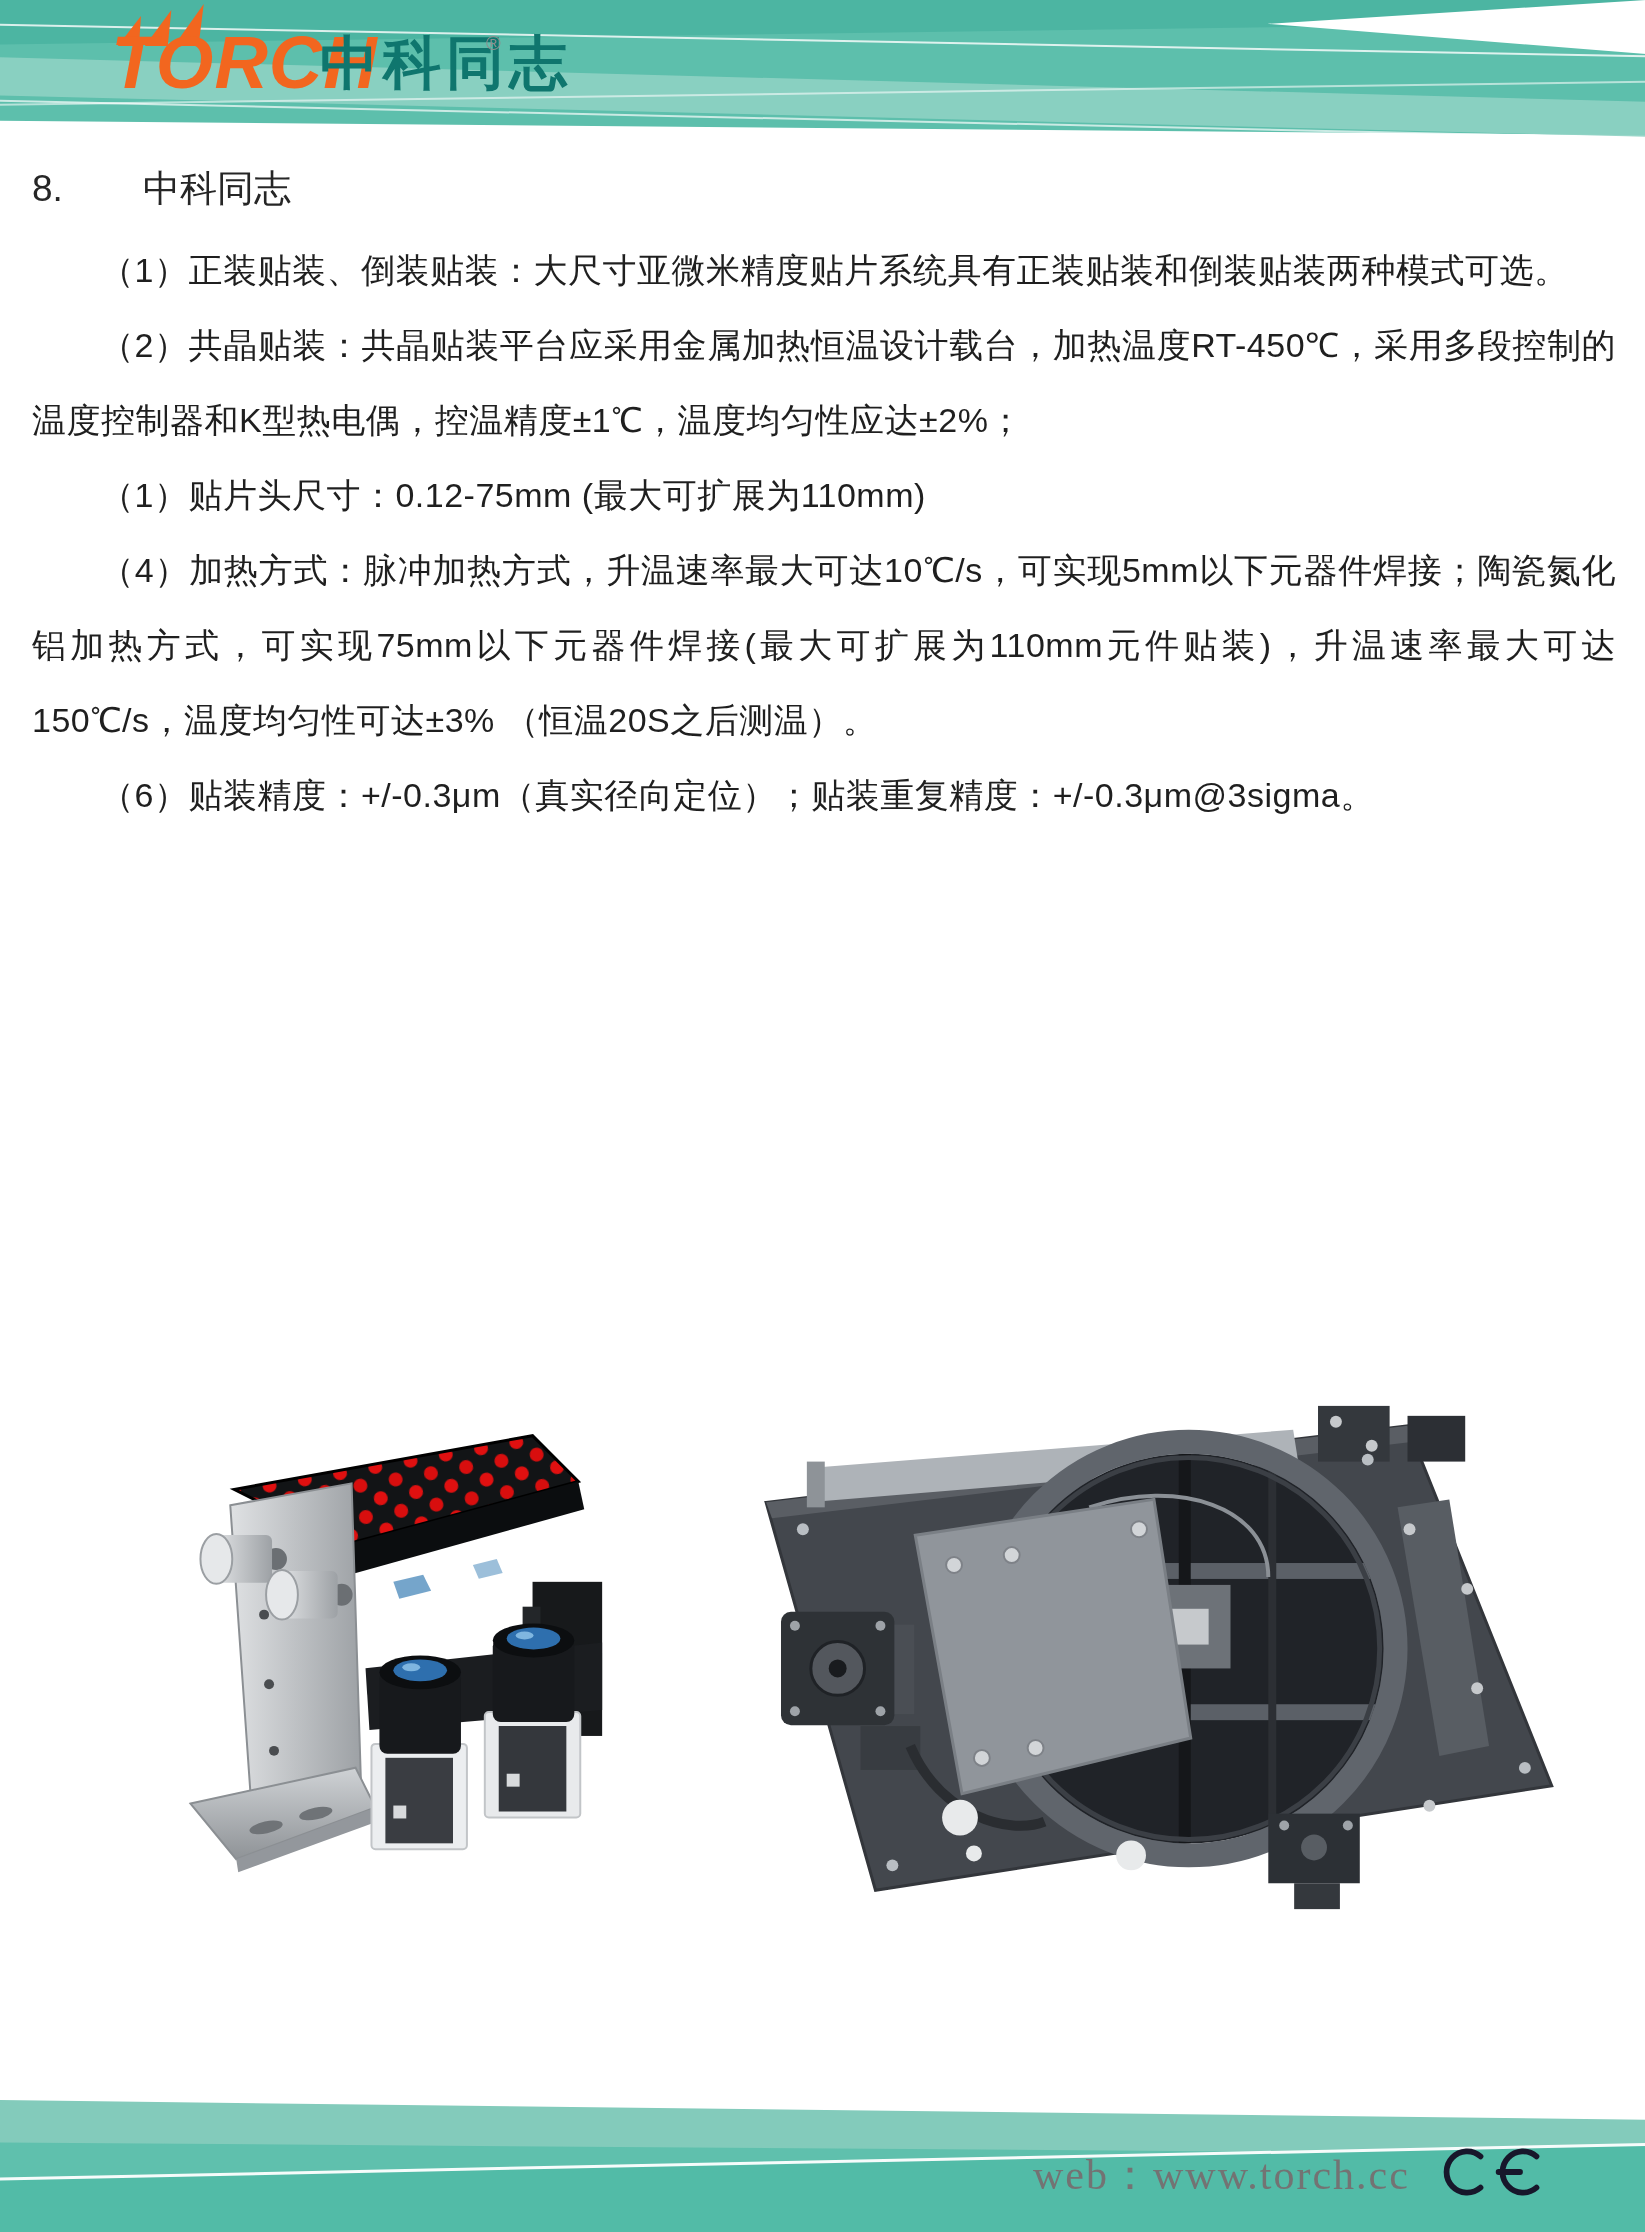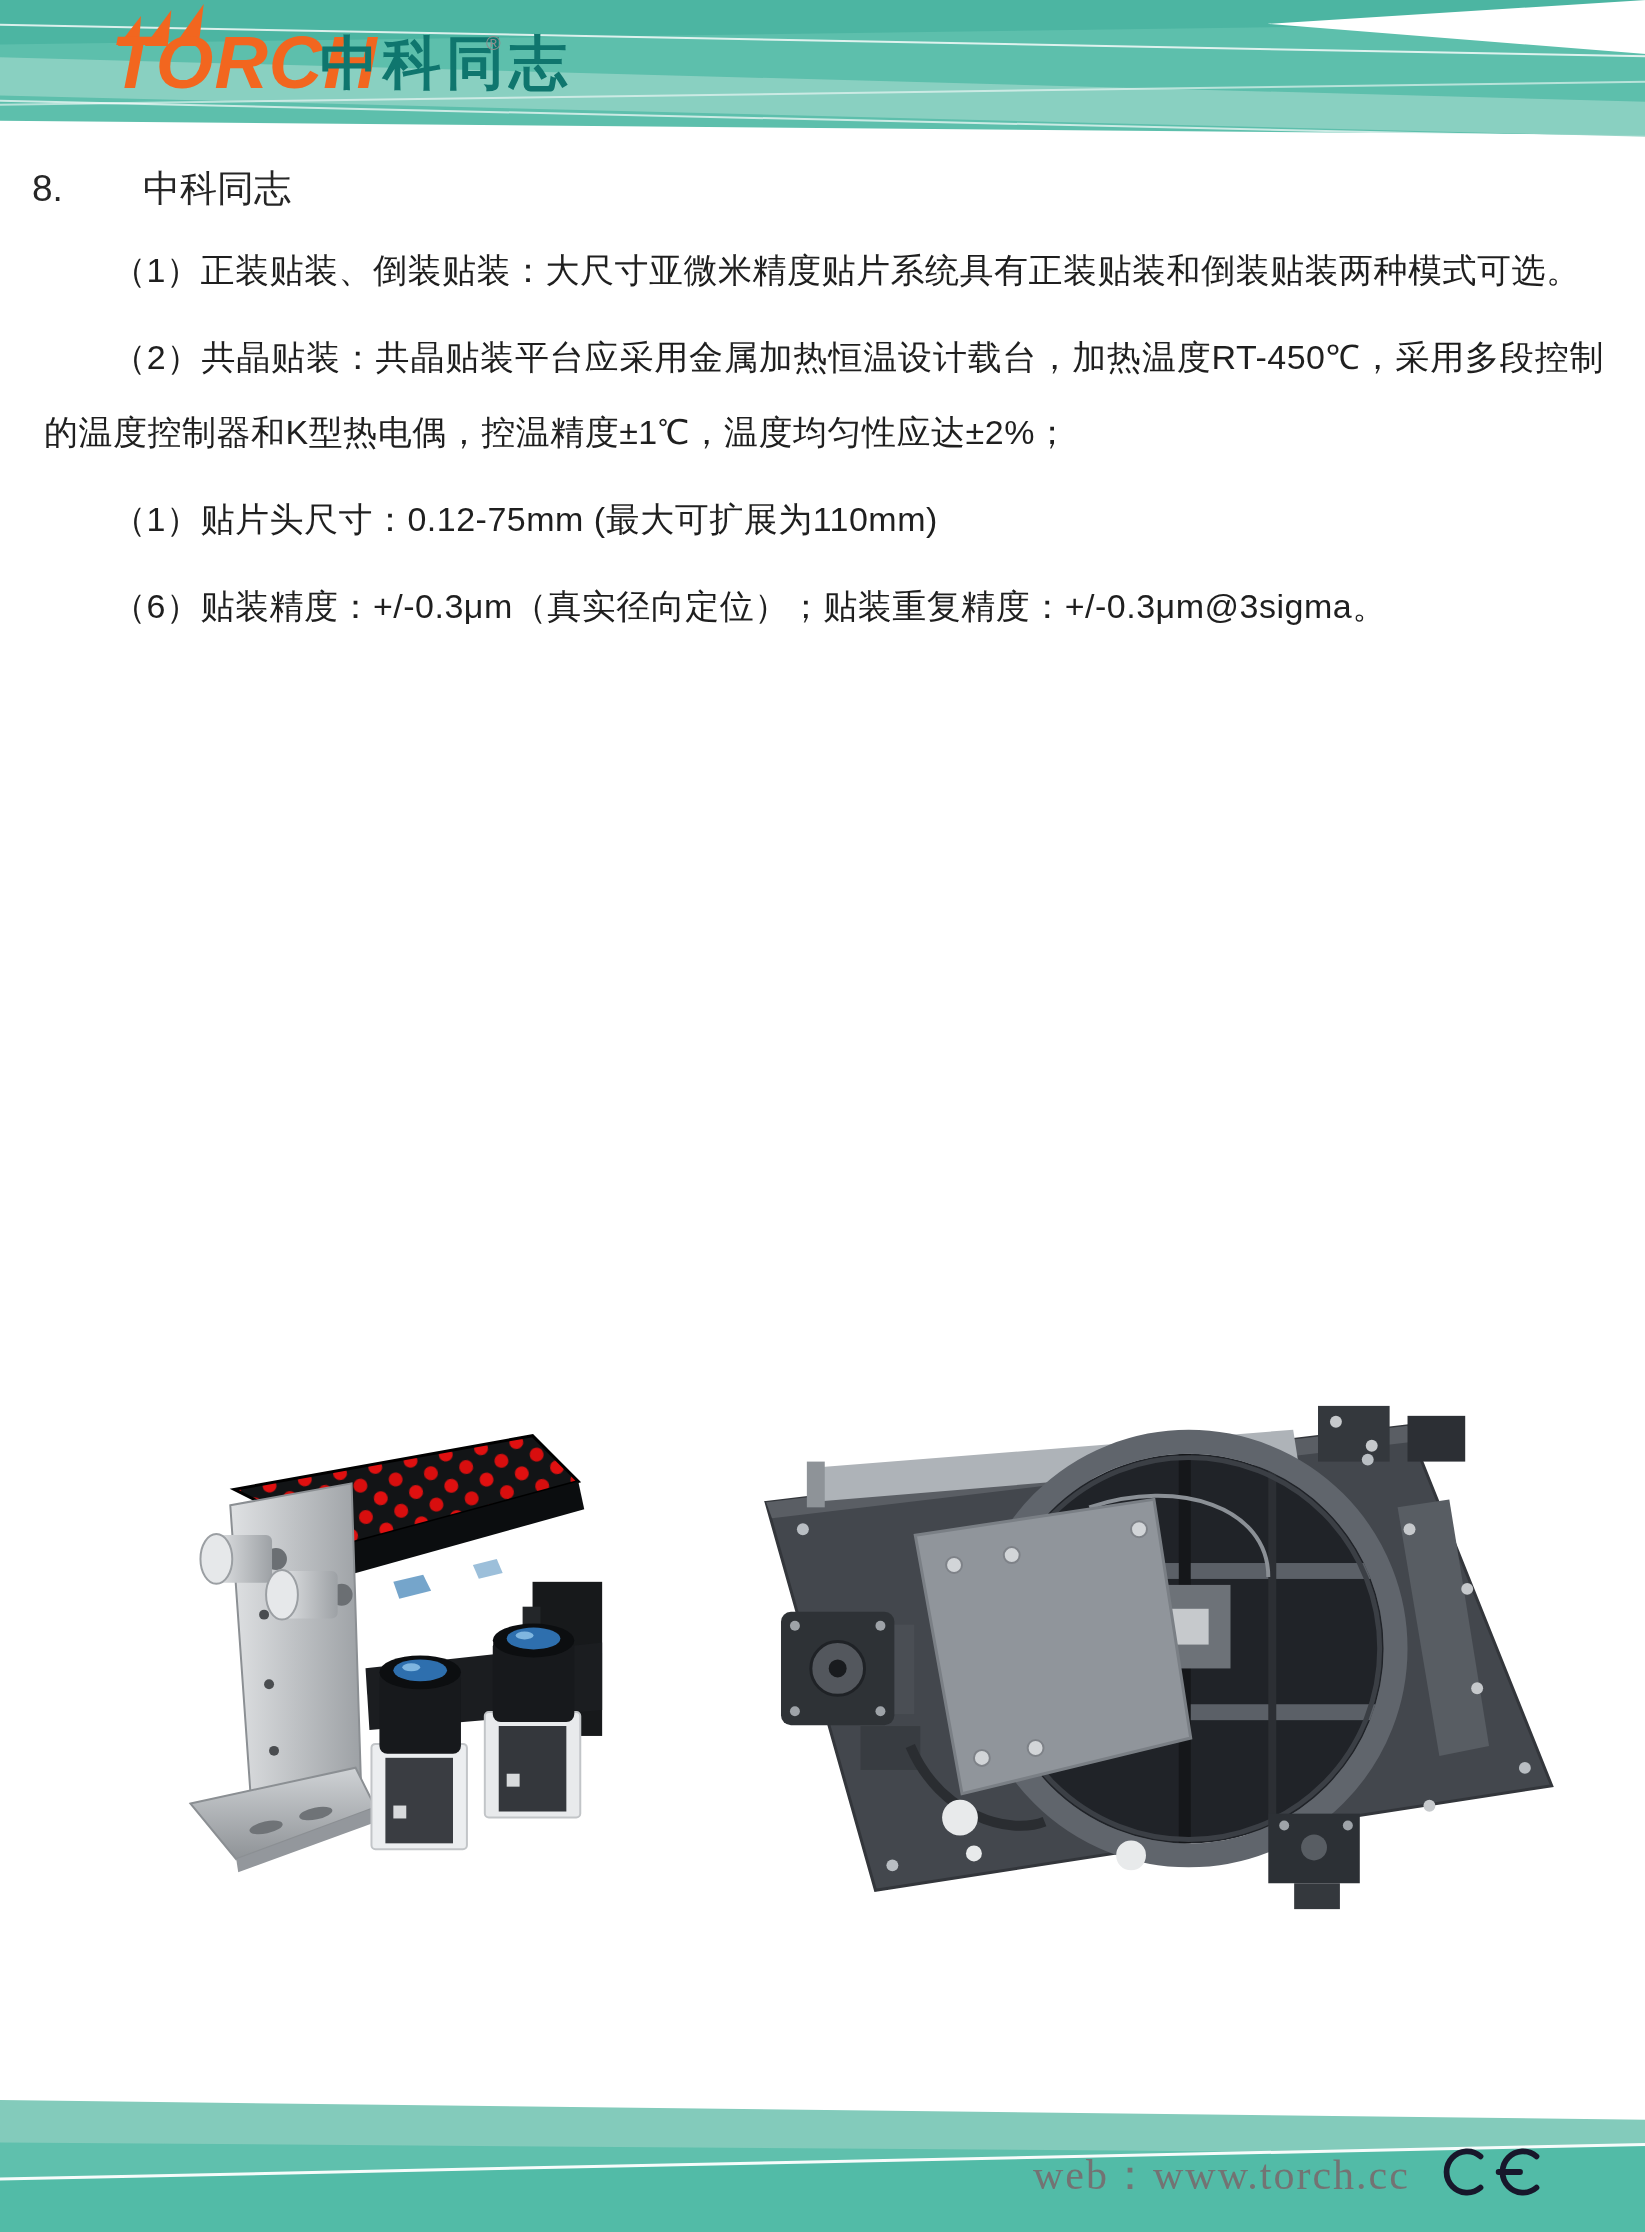--- a/index.html
+++ b/index.html
@@ -23,21 +23,21 @@
   .f1{left:121px;top:16px;width:24px;height:30px;}
   .f2{left:149px;top:10px;width:26px;height:36px;}
   .f3{left:179px;top:4px;width:28px;height:42px;}
   .brand{position:absolute;left:85px;top:26px;font-size:74px;line-height:1;font-weight:bold;font-style:italic;color:#f2661f;letter-spacing:1px;margin-left:26px;}
   .brand-cn{position:absolute;left:320px;top:34px;font-size:58px;line-height:1;font-weight:bold;color:#0f766e;letter-spacing:5px;}
   .reg{position:absolute;left:486px;top:32px;font-size:20px;color:#8e8e8e;}
   
   .content{position:absolute;left:32px;top:159px;width:1584px;}
   .section-heading{display:flex;font-size:37px;font-weight:400;color:#262626;margin:0 0 14px 0;line-height:60px;}
   .section-heading .num{width:111px;}
-  .content p{margin:12px;font-size:34px;line-height:75px;text-align:justify;text-indent:2em;letter-spacing:0.5px;color:#1f1f1f;}
+  .content p{margin:0;font-size:34px;line-height:75px;text-align:justify;text-indent:2em;letter-spacing:0.5px;color:#1f1f1f;}
   
   .products{position:absolute;left:0;top:1373px;width:1646px;height:567px;}
   .photo-left{position:absolute;left:95px;top:5px;}
   .photo-right{position:absolute;left:711px;top:15px;}
   
   .footer{position:absolute;left:0;top:2082px;width:1646px;height:151px;overflow:hidden;}
   .footer .layer{position:absolute;inset:0;}
   .fw1{background:#83cbbb;clip-path:polygon(0 12%,100% 25%,100% 100%,0 100%);}
   .fw2{background:#5fc0ad;clip-path:polygon(0 40%,100% 48%,100% 100%,0 100%);}
   .fw3{background:#52bba7;clip-path:polygon(0 64%,100% 41%,100% 100%,0 100%);}
@@ -65,20 +65,21 @@
 </div>
 
 <div class="content">
   <h1 class="section-heading">
     <span class="num">8.</span>
     <span class="title">中科同志</span>
   </h1>
   <p>（1）正装贴装、倒装贴装：大尺寸亚微米精度贴片系统具有正装贴装和倒装贴装两种模式可选。</p>
   <p>（2）共晶贴装：共晶贴装平台应采用金属加热恒温设计载台，加热温度RT-450℃，采用多段控制的温度控制器和K型热电偶，控温精度±1℃，温度均匀性应达±2%；</p>
   <p>（1）贴片头尺寸：0.12-75mm (最大可扩展为110mm)</p>
+  <p>（4）加热方式：脉冲加热方式，升温速率最大可达10℃/s，可实现5mm以下元器件焊接；陶瓷氮化铝加热方式，可实现75mm以下元器件焊接(最大可扩展为110mm元件贴装)，升温速率最大可达150℃/s，温度均匀性可达±3% （恒温20S之后测温）。</p>
   <p>（6）贴装精度：+/-0.3μm（真实径向定位）；贴装重复精度：+/-0.3μm@3sigma。</p>
 </div>
 
 <div class="products">
 
   <svg class="photo-left" width="542" height="522" viewBox="0 0 545 525" xmlns="http://www.w3.org/2000/svg">
     <defs>
       <linearGradient id="metalA" x1="0" y1="0" x2="1" y2="0">
         <stop offset="0" stop-color="#dfe1e3"></stop>
           <stop offset="1" stop-color="#9da1a5"></stop>

